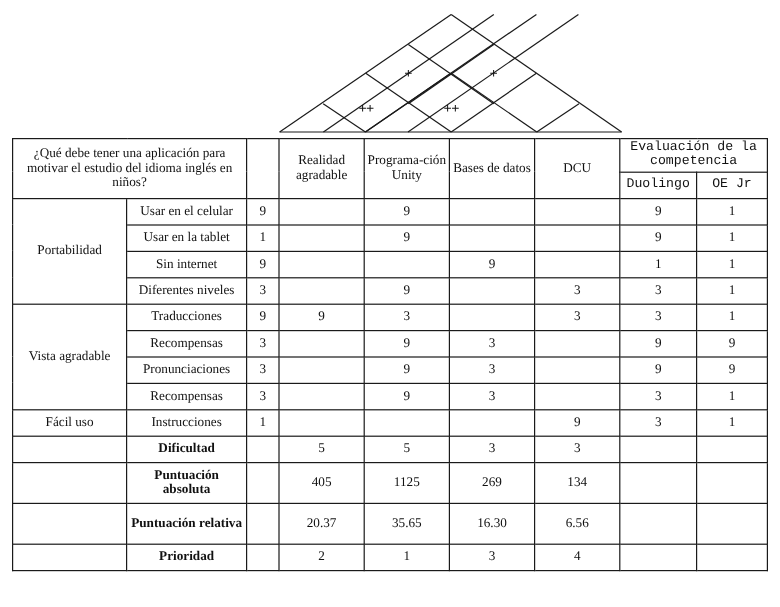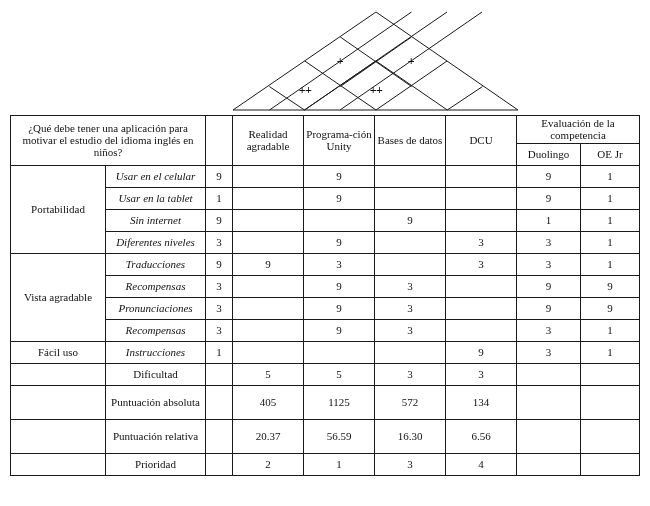--- a/index.html
+++ b/index.html
@@ -48,25 +48,26 @@
   }
   .hdr{
     font-size:11.5px;
     height:55px;
     line-height:1.2;
   }
   .hdr-eval{
     font-size:11.5px;
     line-height:1.2;
     height:27px;
+    font-family:Liberation Mono, monospace;
   }
   .num{font-size:11px;}
   .cat{font-size:11.5px;margin-left:32px;}
-  .req{font-size:11px;font-style:italic;}
-  .sum-label{font-size:11px;line-height:1.15;}
+  .req{font-size:11px;}
+  .sum-label{font-size:11px;line-height:1.15;font-weight:bold;}
   .blank{border:none;background:transparent;}
 </style>
 </head>
 <body>
 
 <div id="root">
 
   <div class="roof-wrap">
     <svg class="roof-svg" width="650" height="116" viewBox="0 0 650 116">
 
@@ -239,31 +240,31 @@
       <td class="num">3</td>
       <td class="blank"></td>
       <td class="blank"></td>
     </tr>
     <tr>
       <td class="blank"></td>
       <td class="sum-label" style="height:34px">Puntuación absoluta</td>
       <td></td>
       <td class="num">405</td>
       <td class="num">1125</td>
-      <td class="num">572</td>
+      <td class="num">269</td>
       <td class="num">134</td>
       <td class="blank"></td>
       <td class="blank"></td>
     </tr>
     <tr>
       <td class="blank"></td>
       <td class="sum-label" style="height:34px">Puntuación relativa</td>
       <td></td>
       <td class="num">20.37</td>
-      <td class="num">56.59</td>
+      <td class="num">35.65</td>
       <td class="num">16.30</td>
       <td class="num">6.56</td>
       <td class="blank"></td>
       <td class="blank"></td>
     </tr>
     <tr>
       <td class="blank"></td>
       <td class="sum-label">Prioridad</td>
       <td></td>
       <td class="num">2</td>

